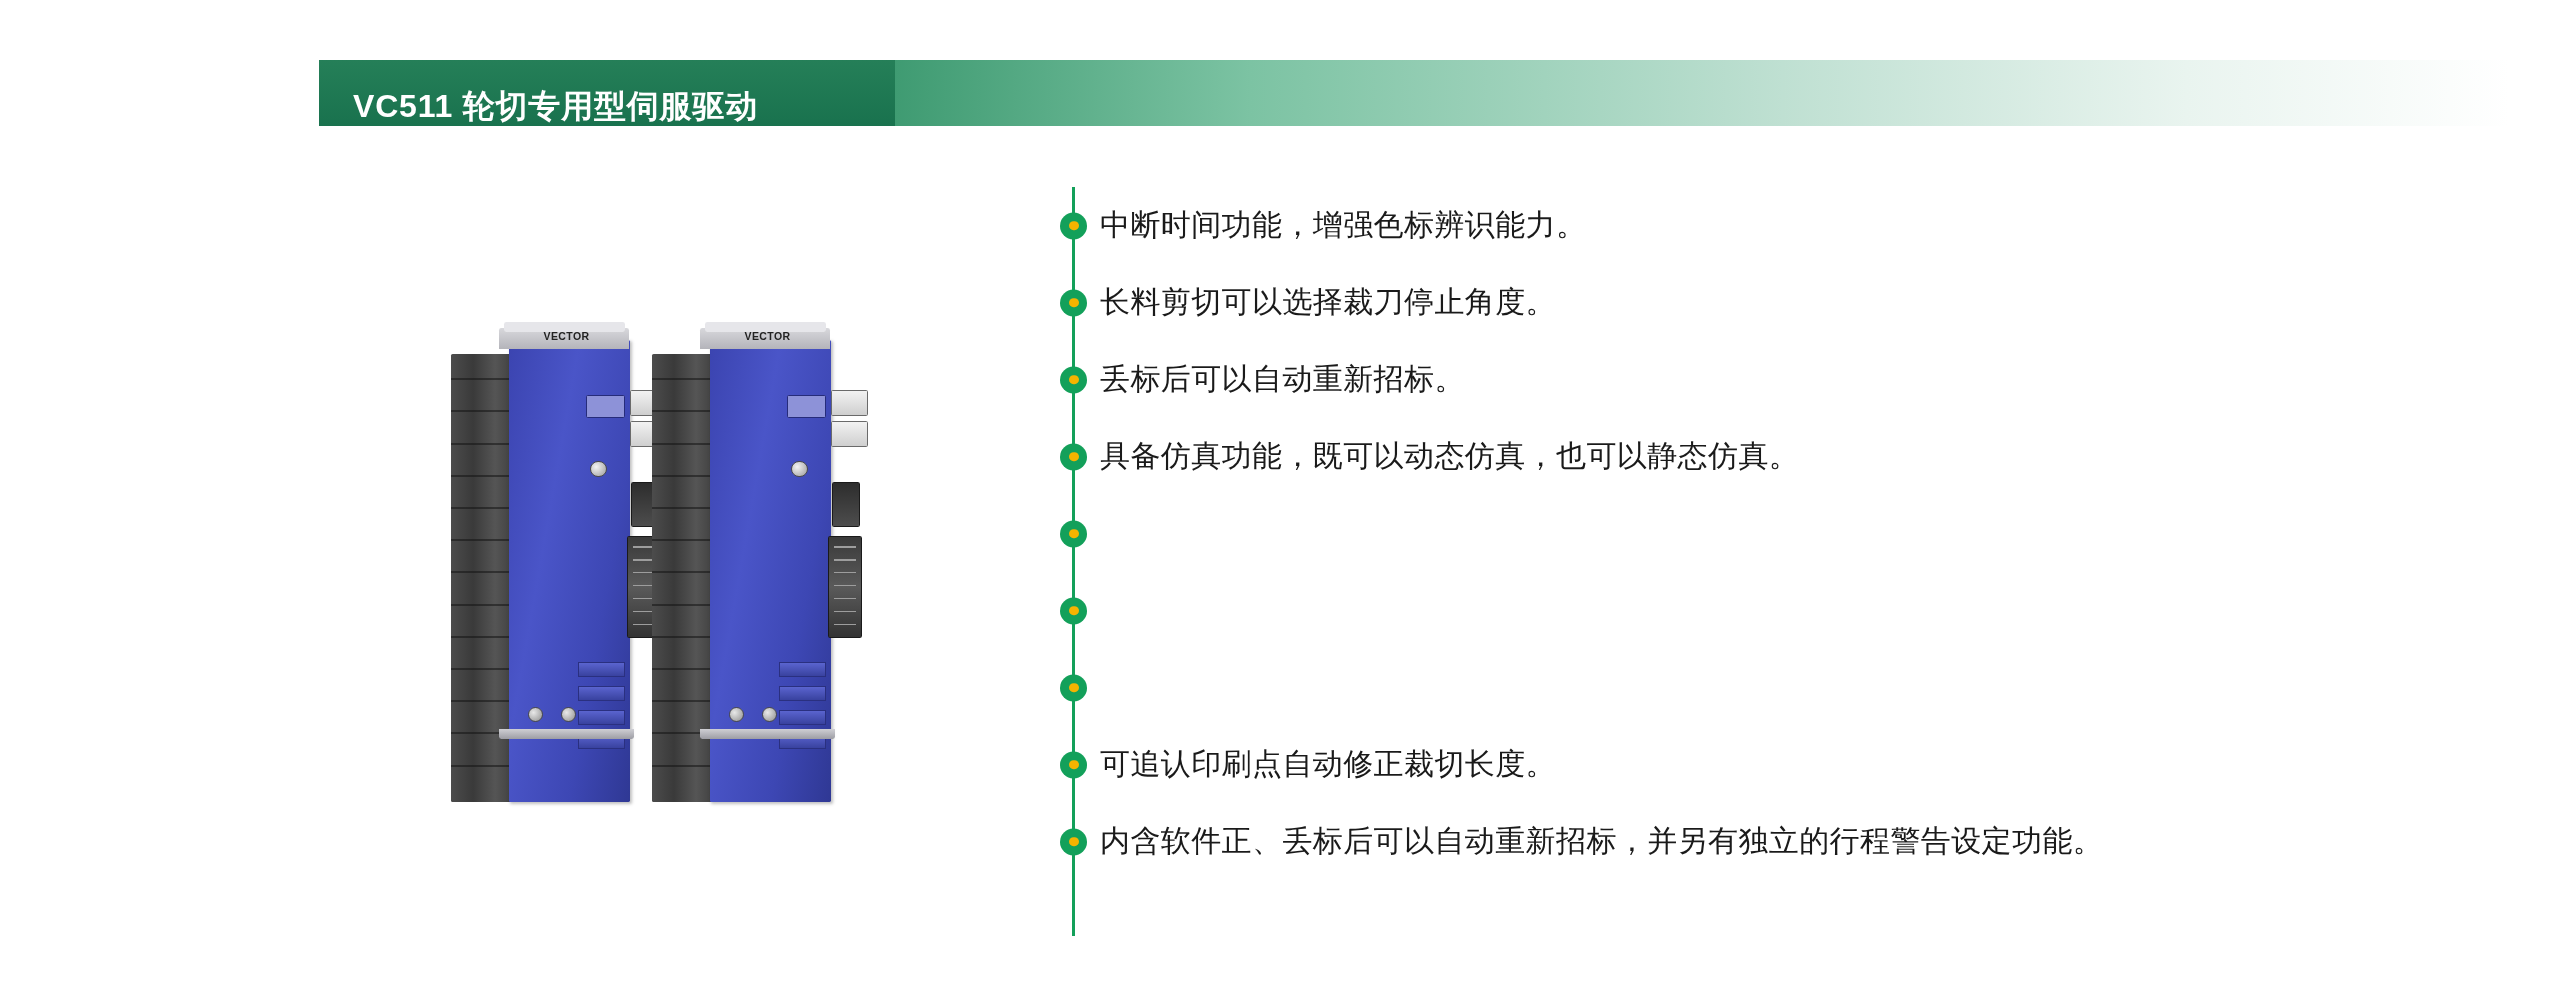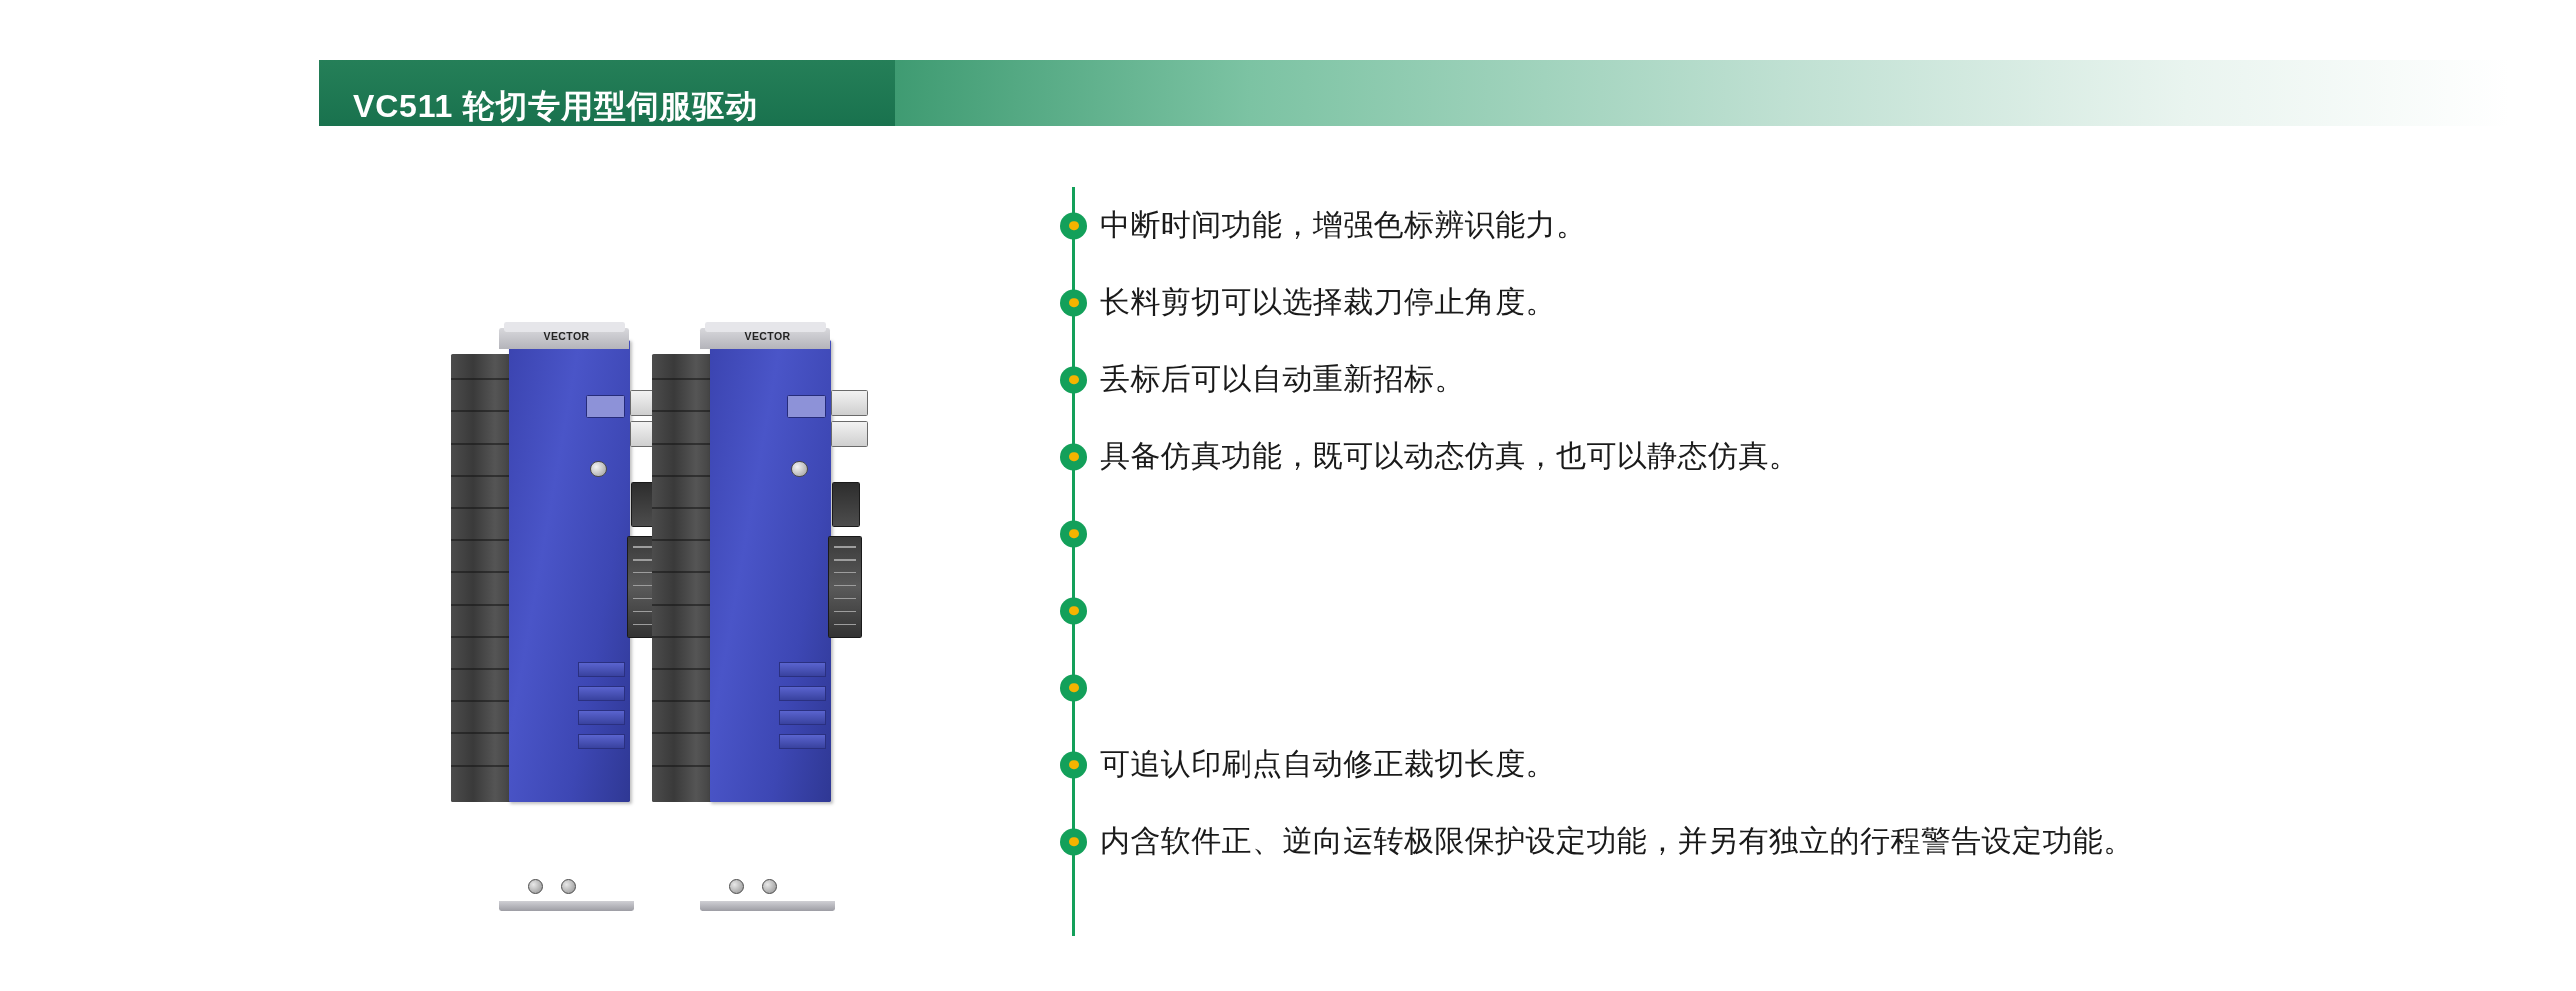--- a/index.html
+++ b/index.html
@@ -52,21 +52,21 @@
     position: absolute;
     left: 419px;
     top: 290px;
     width: 596px;
     height: 515px;
   }
   .drive {
     position: absolute;
     top: 32px;
     width: 193px;
-    height: 589px;
+    height: 417px;
   }
   .drive.left { left: 32px; }
   .drive.right { left: 233px; }
 
   .drive .heatsink {
     position: absolute;
     left: 0;
     top: 32px;
     width: 63px;
     height: 448px;
@@ -436,16 +436,16 @@
         <span class="dot-inner"></span>
     </div>
     <div class="feature-text">可追认印刷点自动修正裁切长度。</div>
   </div>
 
   <div class="feature-row">
     <div class="bullet">
       <span class="dot-outer"></span>
         <span class="dot-inner"></span>
     </div>
-    <div class="feature-text">内含软件正、逆向运转极限保护设定功能，并另有独立的行程警告设定功能。</div>
+    <div class="feature-text">内含软件正、丢标后可以自动重新招标，并另有独立的行程警告设定功能。</div>
   </div>
 </div>
 
 
 </body></html>

